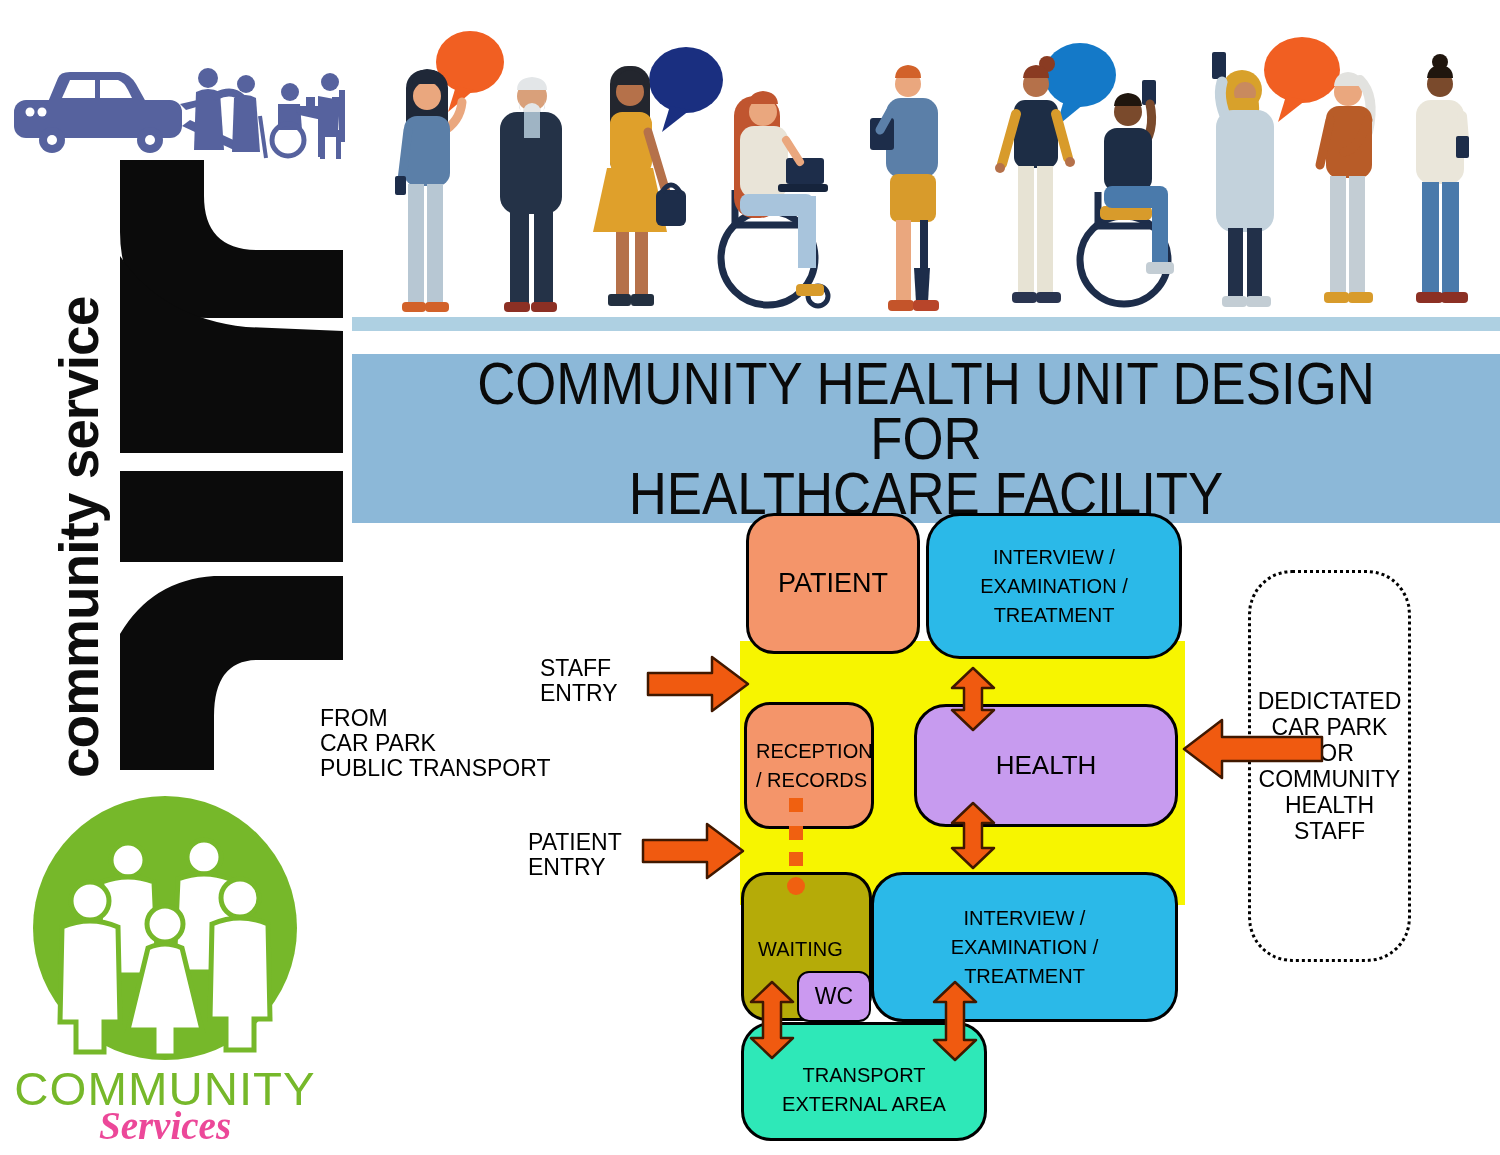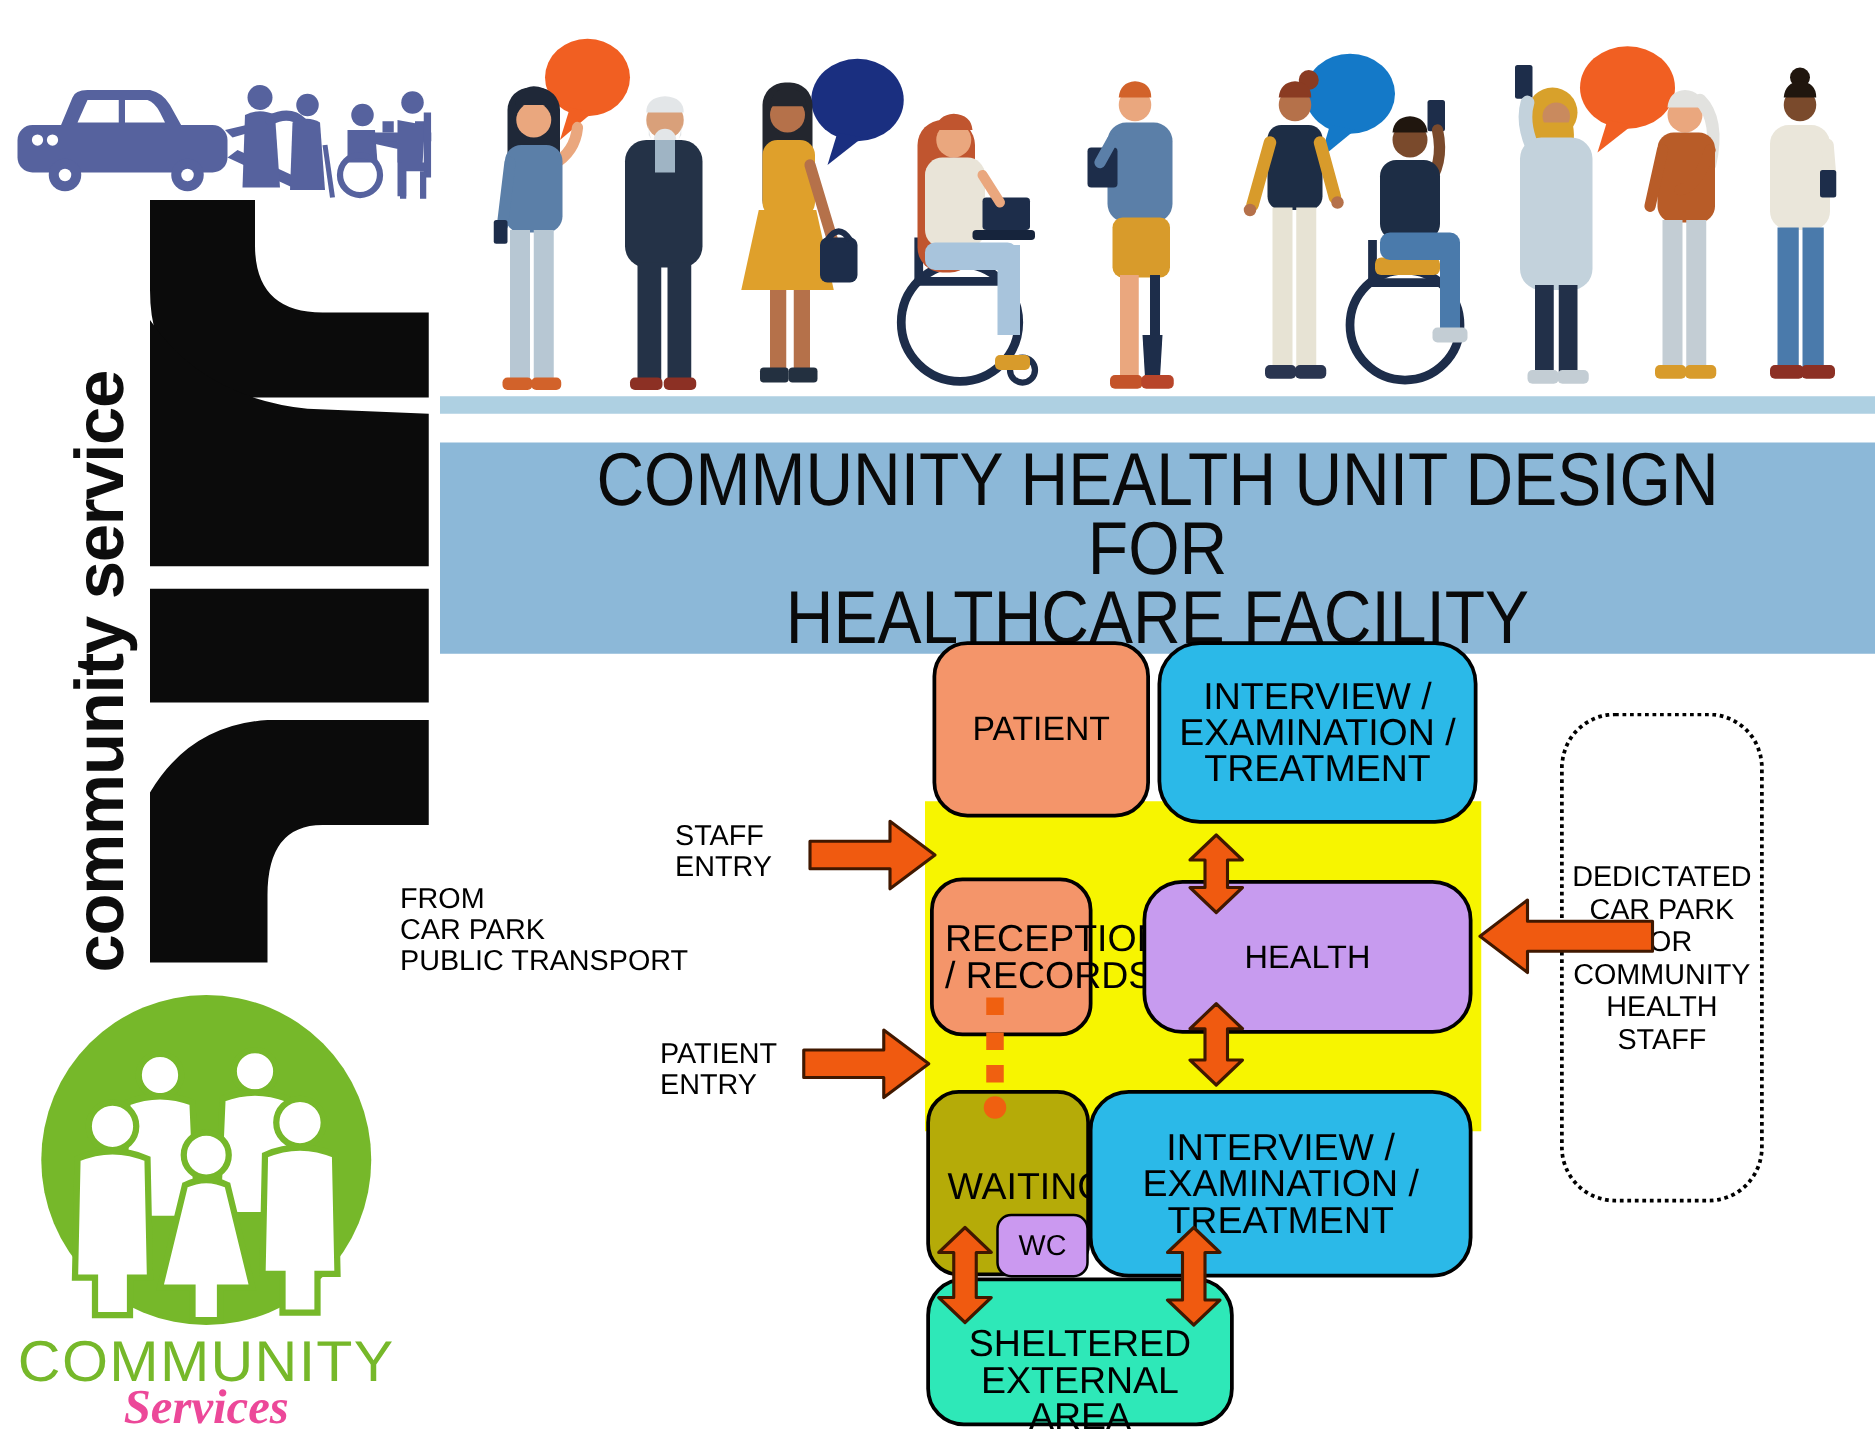--- a/index.html
+++ b/index.html
@@ -16,21 +16,21 @@
   #vertical-text{left:42px;top:778px;width:545px;height:74px;transform:rotate(-90deg);
                  transform-origin:0 0;font-size:55px;font-weight:bold;letter-spacing:-1px;
                  line-height:74px;color:#0d0d0d;}
   #community-title{left:8px;top:1062px;width:314px;text-align:center;font-size:46px;
                    color:var(--green);letter-spacing:1px;font-weight:normal;transform:scaleX(1.03);}
   #community-sub{left:8px;top:1103px;width:314px;text-align:center;font-size:39px;font-weight:bold;
                  font-style:italic;font-family:"Liberation Serif",serif;color:#ec4899;}
   
   .room{position:absolute;border:3px solid #000;box-sizing:border-box;
         display:flex;align-items:center;justify-content:center;text-align:center;
-        font-size:30px;line-height:29px;white-space:pre-line;}
+        font-size:20px;line-height:29px;white-space:pre-line;}
   #room-office{left:746px;top:513px;width:174px;height:141px;background:var(--salmon);border-radius:28px;font-size:27px;}
   #room-interview-top{left:926px;top:513px;width:256px;height:146px;background:var(--cyan);border-radius:34px;}
   #room-reception{left:744px;top:702px;width:130px;height:127px;background:var(--salmon);border-radius:26px;
                   justify-content:flex-start;text-align:left;padding-left:9px;align-items:center;}
   #room-support{left:914px;top:704px;width:264px;height:123px;background:var(--purple);border-radius:32px;font-size:26px;}
   #room-waiting{left:741px;top:872px;width:131px;height:149px;background:var(--olive);border-radius:26px;
                 align-items:flex-start;justify-content:flex-start;padding:60px 0 0 14px;}
   #room-wc{left:797px;top:971px;width:74px;height:51px;background:var(--wc);border-radius:12px;border-width:2px;font-size:23px;align-items:center;}
   #room-interview-bottom{left:871px;top:872px;width:307px;height:150px;background:var(--cyan);border-radius:32px;}
   #room-sheltered{left:741px;top:1022px;width:246px;height:119px;background:var(--teal);border-radius:30px;
@@ -311,21 +311,21 @@
   </div>
   <div class="room" id="room-interview-bottom">
     <span>INTERVIEW /
 EXAMINATION /
 TREATMENT</span>
   </div>
   <div class="room" id="room-wc">
     <span>WC</span>
   </div>
   <div class="room" id="room-sheltered">
-    <span>SHELTERED
+    <span>TRANSPORT
 EXTERNAL AREA</span>
   </div>
 
   <div class="abs" id="car-park-box">
     <span>DEDICTATED
 CAR PARK FOR
 COMMUNITY
 HEALTH STAFF</span>
   </div>
 

